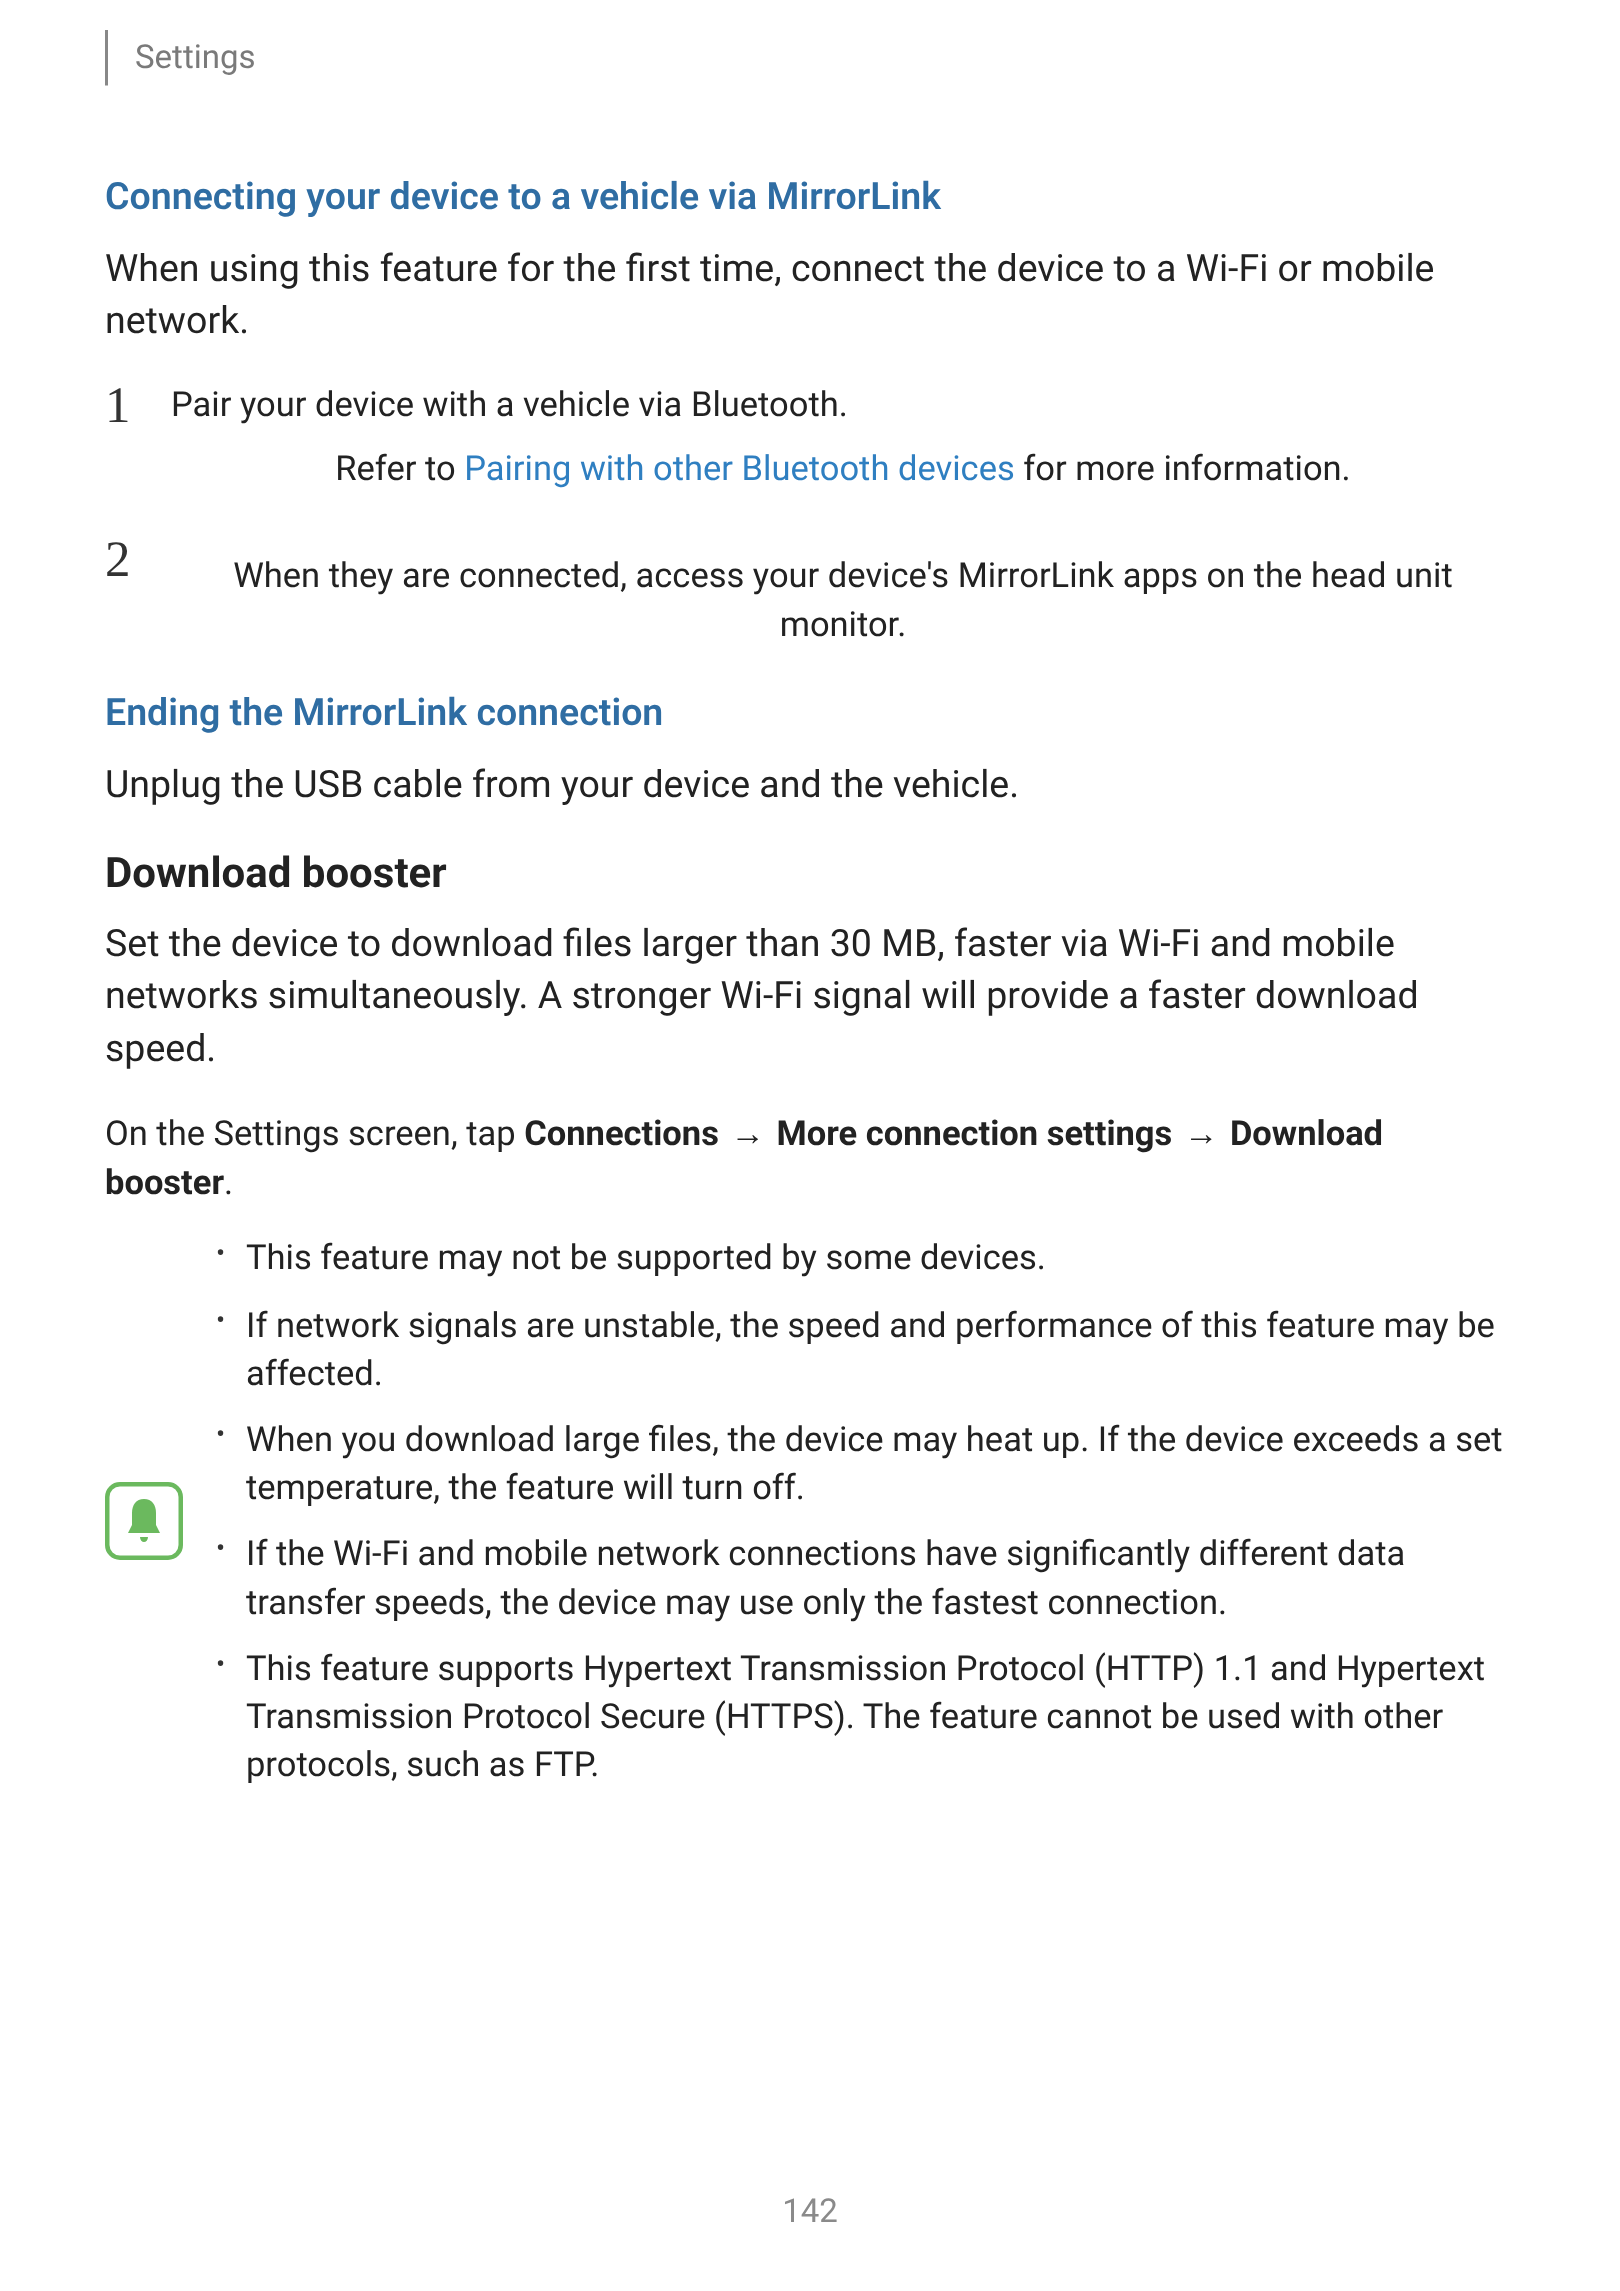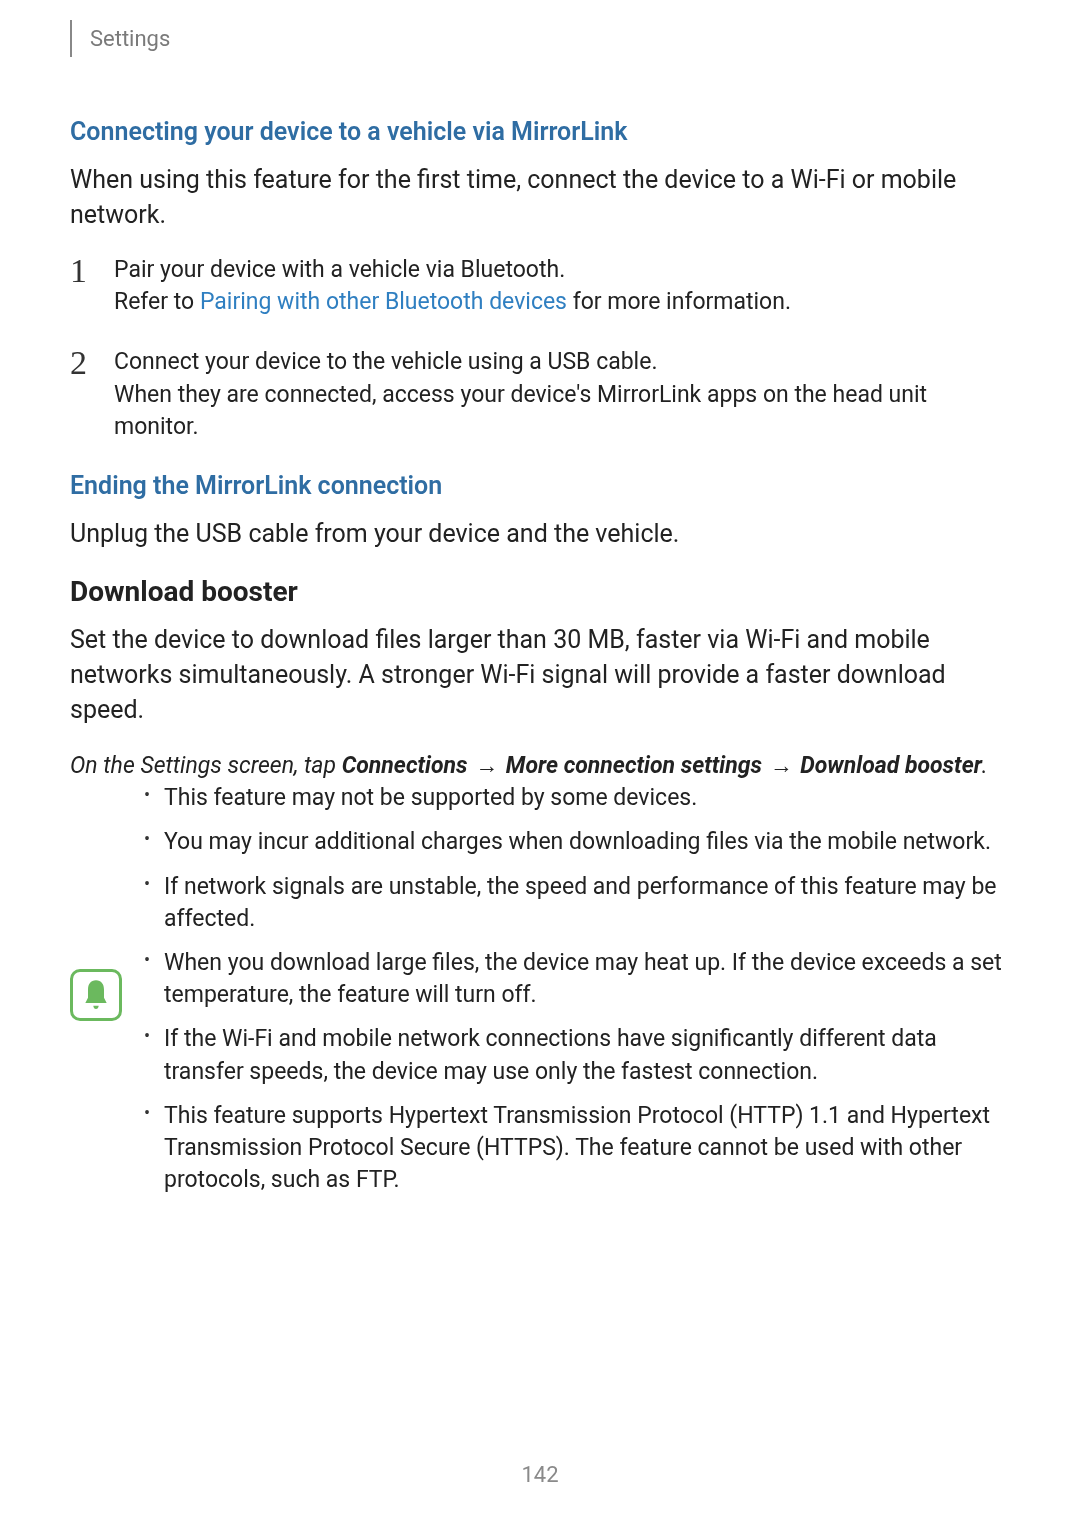--- a/index.html
+++ b/index.html
@@ -50,37 +50,38 @@
       flex-shrink: 0;
       line-height: 1.0;
     }
     .num-content {
       flex: 1;
       font-size: 23px;
       line-height: 1.4;
       color: #222;
     }
     .num-content .sub {
-      margin-top: 0;
+      margin-top: 11px;
       margin-bottom: 20px;
+      text-align: center;
     }
     .link {
       color: #2f7fc1;
     }
     .h3 {
       font-size: 28px;
       font-weight: 700;
       color: #222;
       margin-top: 24px;
       margin-bottom: 14px;
     }
     .connections-line {
       font-size: 23px;
       line-height: 1.45;
-      font-style: italic;
+      margin-bottom: 18px;
     }
     .bold {
       font-weight: 700;
     }
     .arrow {
       padding: 0 2px;
     }
     .note-block {
       display: flex;
       align-items: center;
@@ -150,21 +151,20 @@
       <div>Pair your device with a vehicle via Bluetooth.</div>
       <div class="sub">
         <span>Refer to </span><span class="link">Pairing with other Bluetooth devices</span><span> for more information.</span>
       </div>
     </div>
   </div>
 
   <div class="numbered-item">
     <div class="num">2</div>
     <div class="num-content">
-      <div>Connect your device to the vehicle using a USB cable.</div>
       <div class="sub">When they are connected, access your device's MirrorLink apps on the head unit monitor.</div>
     </div>
   </div>
 
   <div class="section-heading">Ending the MirrorLink connection</div>
 
   <div class="body-text">Unplug the USB cable from your device and the vehicle.</div>
 
   <div class="h3">Download booster</div>
 
@@ -181,21 +181,20 @@
   <div class="note-block">
     <div class="note-icon-wrapper">
       <div class="note-icon">
         <svg class="bell-svg" viewBox="0 0 24 26">
           <path d="M12 2 C8 2 6 5 6 9 L6 15 L4 19 L20 19 L18 15 L18 9 C18 5 16 2 12 2 Z M10 21 C10 22.5 11 23.5 12 23.5 C13 23.5 14 22.5 14 21 Z" fill="#6bb95e"></path>
         </svg>
       </div>
     </div>
     <ul class="note-list">
       <li>This feature may not be supported by some devices.</li>
-      <li>You may incur additional charges when downloading files via the mobile network.</li>
       <li>If network signals are unstable, the speed and performance of this feature may be affected.</li>
       <li>When you download large files, the device may heat up. If the device exceeds a set temperature, the feature will turn off.</li>
       <li>If the Wi-Fi and mobile network connections have significantly different data transfer speeds, the device may use only the fastest connection.</li>
       <li>This feature supports Hypertext Transmission Protocol (HTTP) 1.1 and Hypertext Transmission Protocol Secure (HTTPS). The feature cannot be used with other protocols, such as FTP.</li>
     </ul>
   </div>
 
 </div>
 
 <div class="page-number">142</div>

